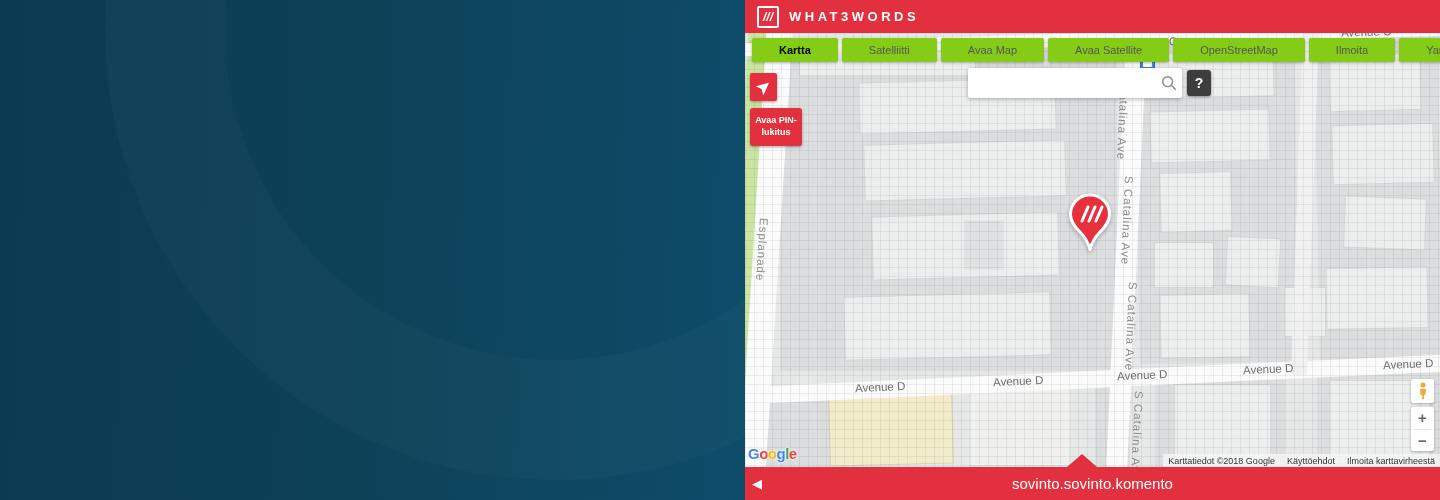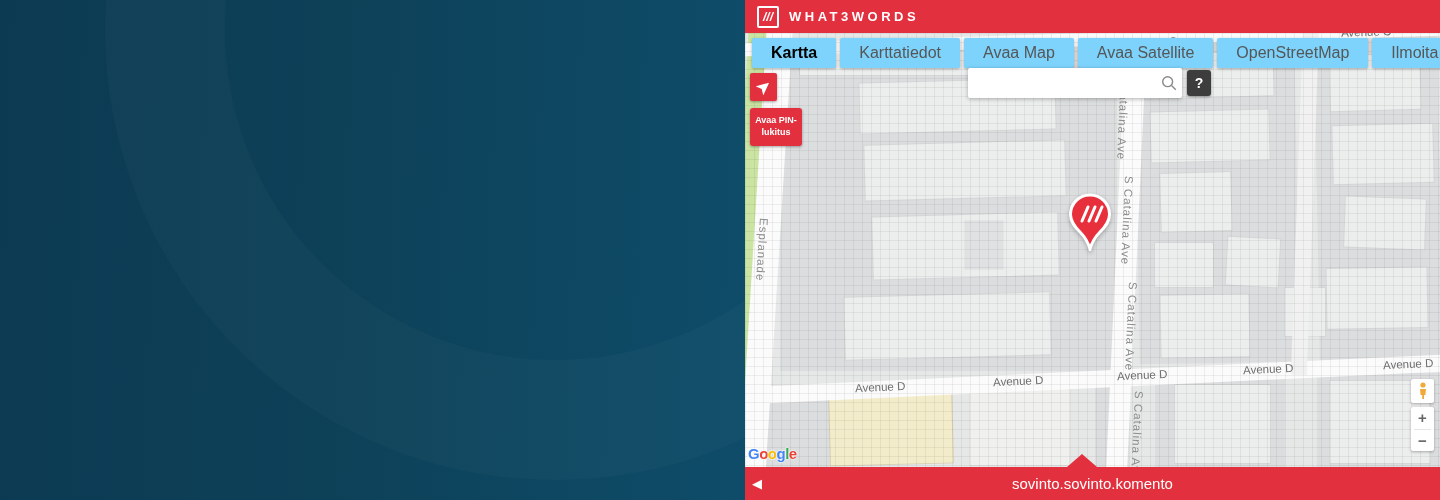--- a/index.html
+++ b/index.html
@@ -40,21 +40,21 @@
   .stlabel.vert { writing-mode:vertical-rl; color:#8c8c8c; letter-spacing:1px; }
 
   .transit-icon { position:absolute; z-index:3; width:15px; height:15px; background:#3f8ce8;
       border-radius:3px; border:1px solid #2f6fc0; display:flex; align-items:flex-start; justify-content:center; }
   .transit-icon .win { width:9px; height:6px; background:#fff; border-radius:1px; margin-top:2px; }
 
   .pin { position:absolute; z-index:5; filter:drop-shadow(0 2px 2px rgba(0,0,0,0.25)); }
 
   
   .tabs { position:absolute; left:7px; top:5px; z-index:10; display:flex; gap:4px; }
-  .tab { background:#7dd3fc; color:#565656; font-size:16px; padding:6px 19px; border-radius:2px;
+  .tab { background:#84cc16; color:#565656; font-size:11px; padding:6px 27px; border-radius:2px;
          box-shadow:0 1px 3px rgba(0,0,0,0.3); cursor:pointer; white-space:nowrap; }
   .tab.selected { color:#000; font-weight:bold; }
 
   .searchbox { position:absolute; left:223px; top:35px; width:214px; height:30px; background:#fff;
                border-radius:2px; box-shadow:0 1px 4px rgba(0,0,0,0.3); z-index:10; display:flex; align-items:center; }
   .searchbox input { flex:1; border:none; outline:none; height:100%; padding:0 8px; font-size:13px;
                font-family:"Liberation Sans",sans-serif; background:transparent; }
   .search-glyph { width:18px; height:18px; margin-right:8px; flex:0 0 auto; }
 
   .helpbtn { position:absolute; left:442px; top:37px; width:24px; height:26px; background:#3d3d3d;
@@ -175,21 +175,21 @@
           <g stroke="#ffffff" stroke-width="3" stroke-linecap="round">
             <line x1="15" y1="28" x2="21" y2="14"></line>
             <line x1="22" y1="28" x2="28" y2="14"></line>
             <line x1="29" y1="28" x2="35" y2="14"></line>
           </g>
         </svg>
       </div>
 
       <div class="tabs">
         <div class="tab selected">Kartta</div>
-        <div class="tab">Karttatiedot</div>
+        <div class="tab">Satelliitti</div>
         <div class="tab">Avaa Map</div>
         <div class="tab">Avaa Satellite</div>
         <div class="tab">OpenStreetMap</div>
         <div class="tab">Ilmoita</div>
         <div class="tab">Yandex</div>
       </div>
 
       <div class="searchbox">
         <input type="text" placeholder="" style="">
         <svg class="search-glyph" viewBox="0 0 20 20">
@@ -215,20 +215,25 @@
       <div class="zoomctrl">
         <div class="zbtn">+</div>
         <div class="zdiv"></div>
         <div class="zbtn">−</div>
       </div>
 
       <div class="glogo">
         <span style="color: rgb(66, 133, 244);">G</span><span style="color: rgb(234, 67, 53);">o</span><span style="color: rgb(251, 188, 5);">o</span><span style="color: rgb(66, 133, 244);">g</span><span style="color: rgb(52, 168, 83);">l</span><span style="color: rgb(234, 67, 53);">e</span>
       </div>
 
+      <div class="attrib">
+        <span>Karttatiedot ©2018 Google</span>
+        <span class="lnk">Käyttöehdot</span>
+        <span class="lnk">Ilmoita karttavirheestä</span>
+      </div>
 
       <div class="notch"></div>
     </div>
 
     <div class="bottombar">
       <div class="backarrow">◀</div>
       <div class="address">sovinto.sovinto.komento</div>
     </div>
 
   </div>

